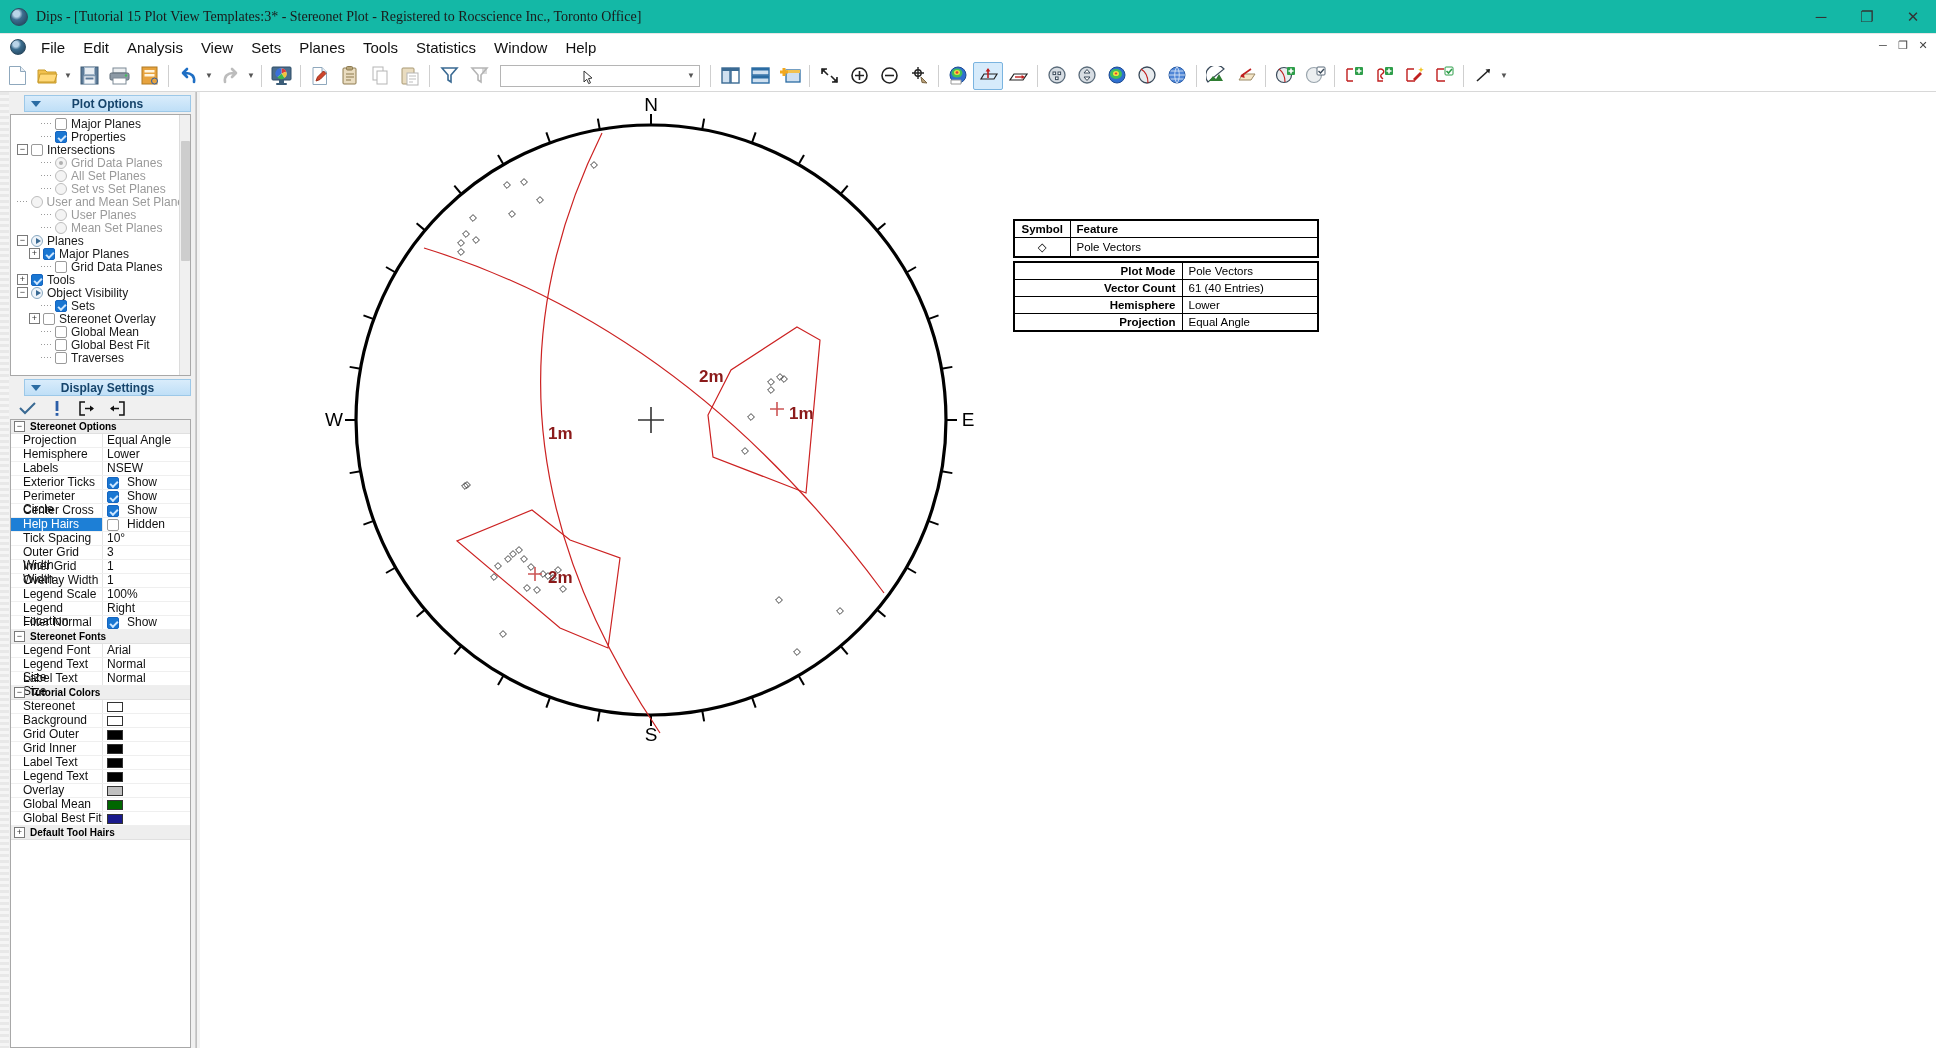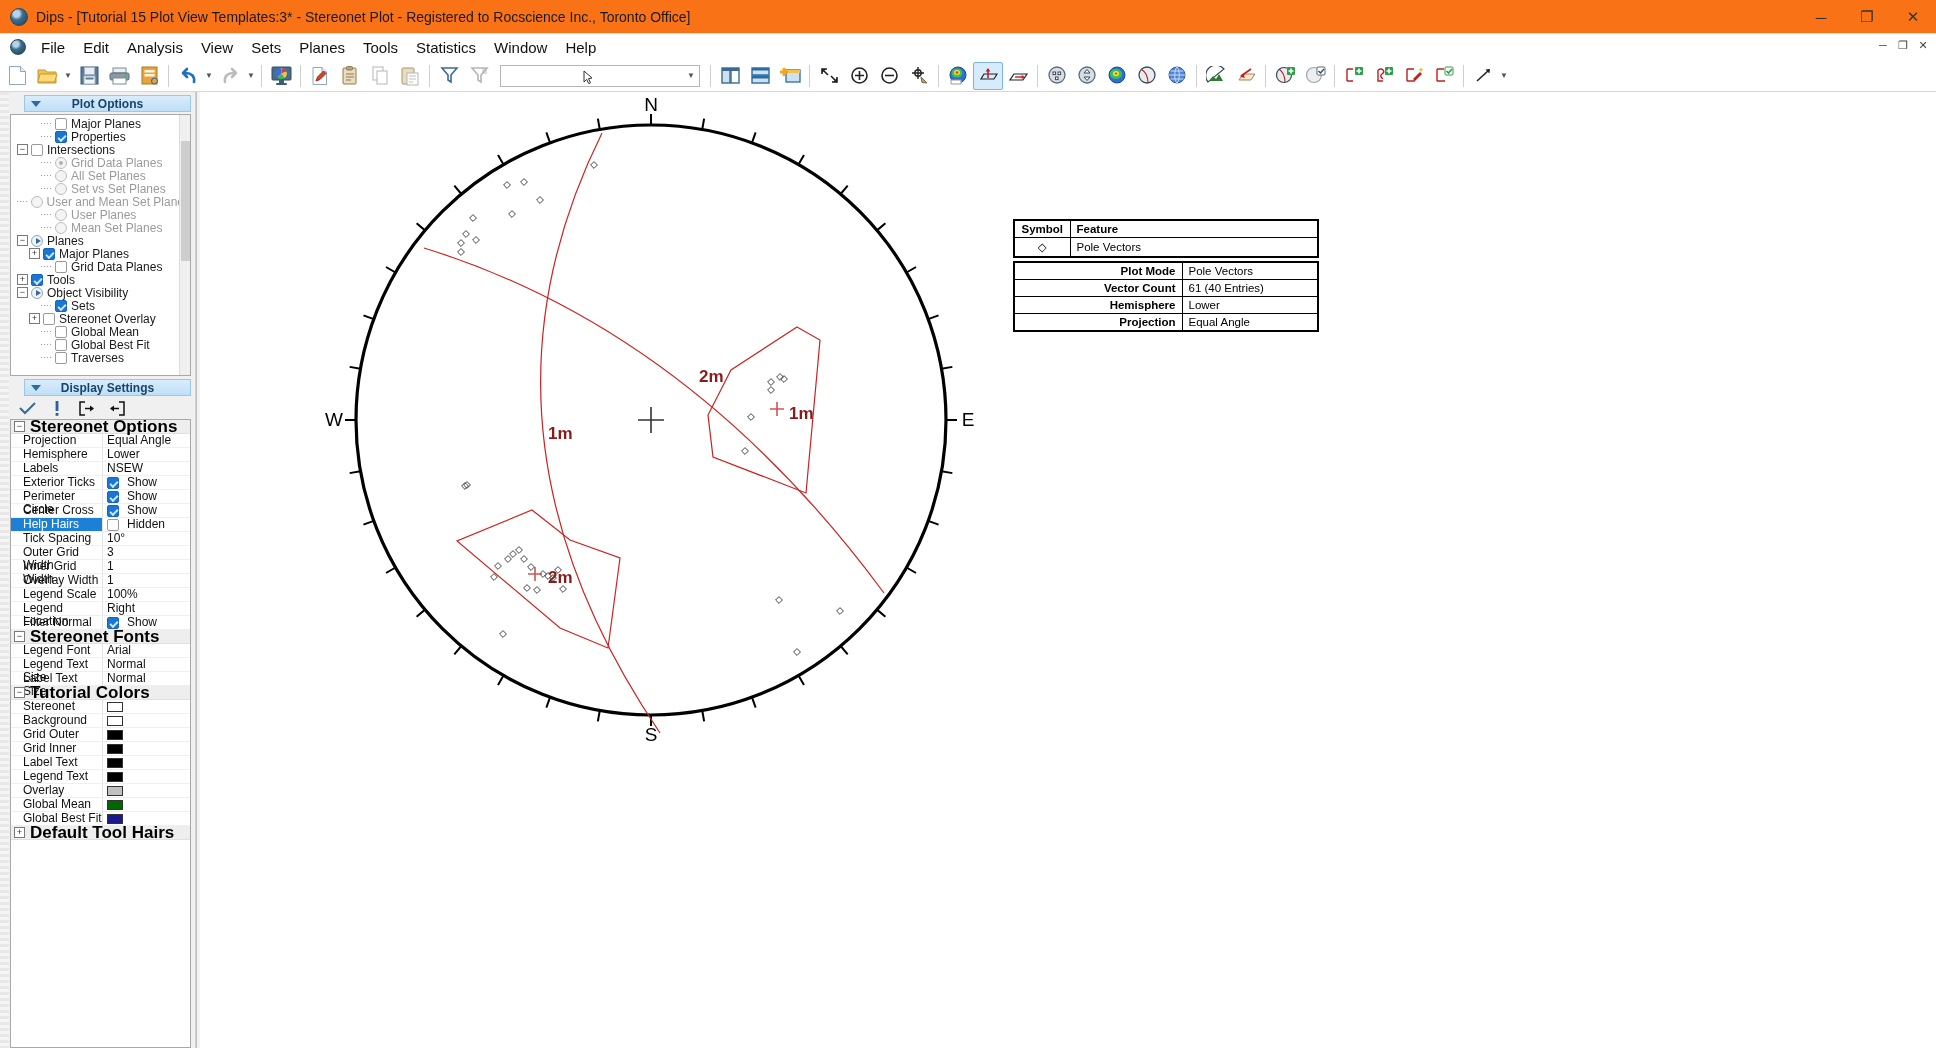--- a/index.html
+++ b/index.html
@@ -7,24 +7,25 @@
     margin: 0; padding: 0;
     width: 1936px; height: 1048px;
     overflow: hidden;
     font-family: "Liberation Sans", sans-serif;
     background: #ffffff;
   }
   body { font-size: 13px; color: #000; }
 
   
   #titlebar {
-    height: 34px; background: #f97316;
+    height: 34px; background: #14b8a6;
     display: flex; align-items: center;
     border-bottom: 1px solid #e6e6e6;
     position: relative;
+    font-family: Liberation Serif, serif;
   }
   #titlebar .app-icon {
     width: 18px; height: 18px; margin: 0 8px 0 10px; flex: 0 0 auto;
     border-radius: 50%;
     background: radial-gradient(circle at 35% 30%, #b9d4e8 0 20%, #3c6e8f 40%, #1d3b52 100%);
     border: 1px solid #2b4a60;
   }
   #titlebar .title-text {
     font-size: 14px; color: #1a1a1a; white-space: nowrap;
   }
@@ -129,21 +130,21 @@
   .ds-tools { margin: 1px 4px 0 10px; height: 22px; background: #f0f0f0;
               display: flex; align-items: center; gap: 12px; padding-left: 8px; }
   .ds-tool { width: 18px; height: 18px; display: flex; align-items: center; justify-content: center; }
 
   
   #props { margin: 0 4px 0 10px; background: #fff; border: 1px solid #a8a8a8;
            flex: 1 1 auto; overflow: hidden; font-size: 12px; }
   .pgroup { display: flex; align-items: center; height: 14px; background: #eeeeee;
             border-bottom: 1px solid #e0e0e0; padding-left: 3px; }
   .pgroup .exp { margin-right: 5px; }
-  .pgroup .glbl { font-weight: bold; font-size: 17px; }
+  .pgroup .glbl { font-weight: bold; font-size: 10px; }
   .prow { display: flex; height: 14px; border-bottom: 1px solid #efefef; }
   .pname { width: 92px; padding-left: 12px; font-size: 12px; color: #111;
            border-right: 1px solid #e4e4e4; line-height: 13px; }
   .pval { flex: 1; padding-left: 4px; font-size: 12px; color: #111; line-height: 13px;
           display: flex; align-items: center; gap: 4px; }
   .prow.sel .pname { background: #1d7fd6; color: #fff; }
   .swatch { width: 16px; height: 10px; border: 1px solid #333; display: inline-block; }
 
   
   #plotarea { flex: 1; background: #fff; position: relative; overflow: hidden;

